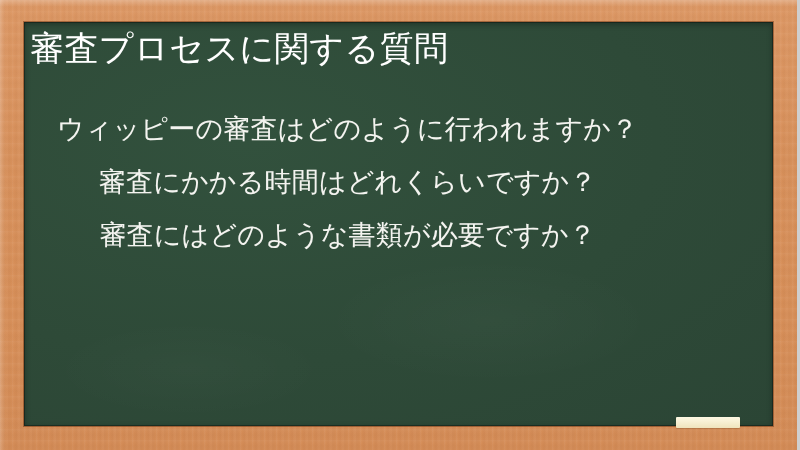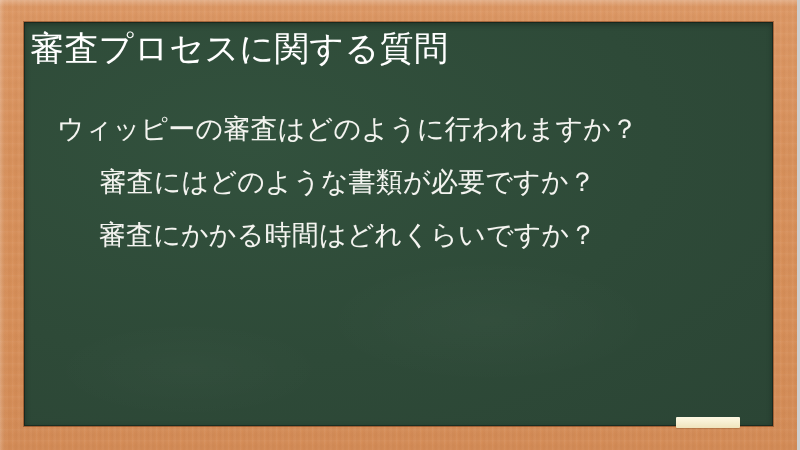--- a/index.html
+++ b/index.html
@@ -127,20 +127,20 @@
   </div>
 
   <div class="board">
     <div class="board-dust"></div>
   </div>
 
   <div class="board-title">審査プロセスに関する質問</div>
 
   <ul class="question-list">
     <li class="question-item">ウィッピーの審査はどのように行われますか？</li>
+    <li class="question-item">審査にかかる時間はどれくらいですか？</li>
     <li class="question-item">審査にはどのような書類が必要ですか？</li>
-    <li class="question-item">審査にかかる時間はどれくらいですか？</li>
   </ul>
 
   <div class="eraser"></div>
 
   <div class="right-edge-strip"></div>
 </div>
 
 </body></html>

